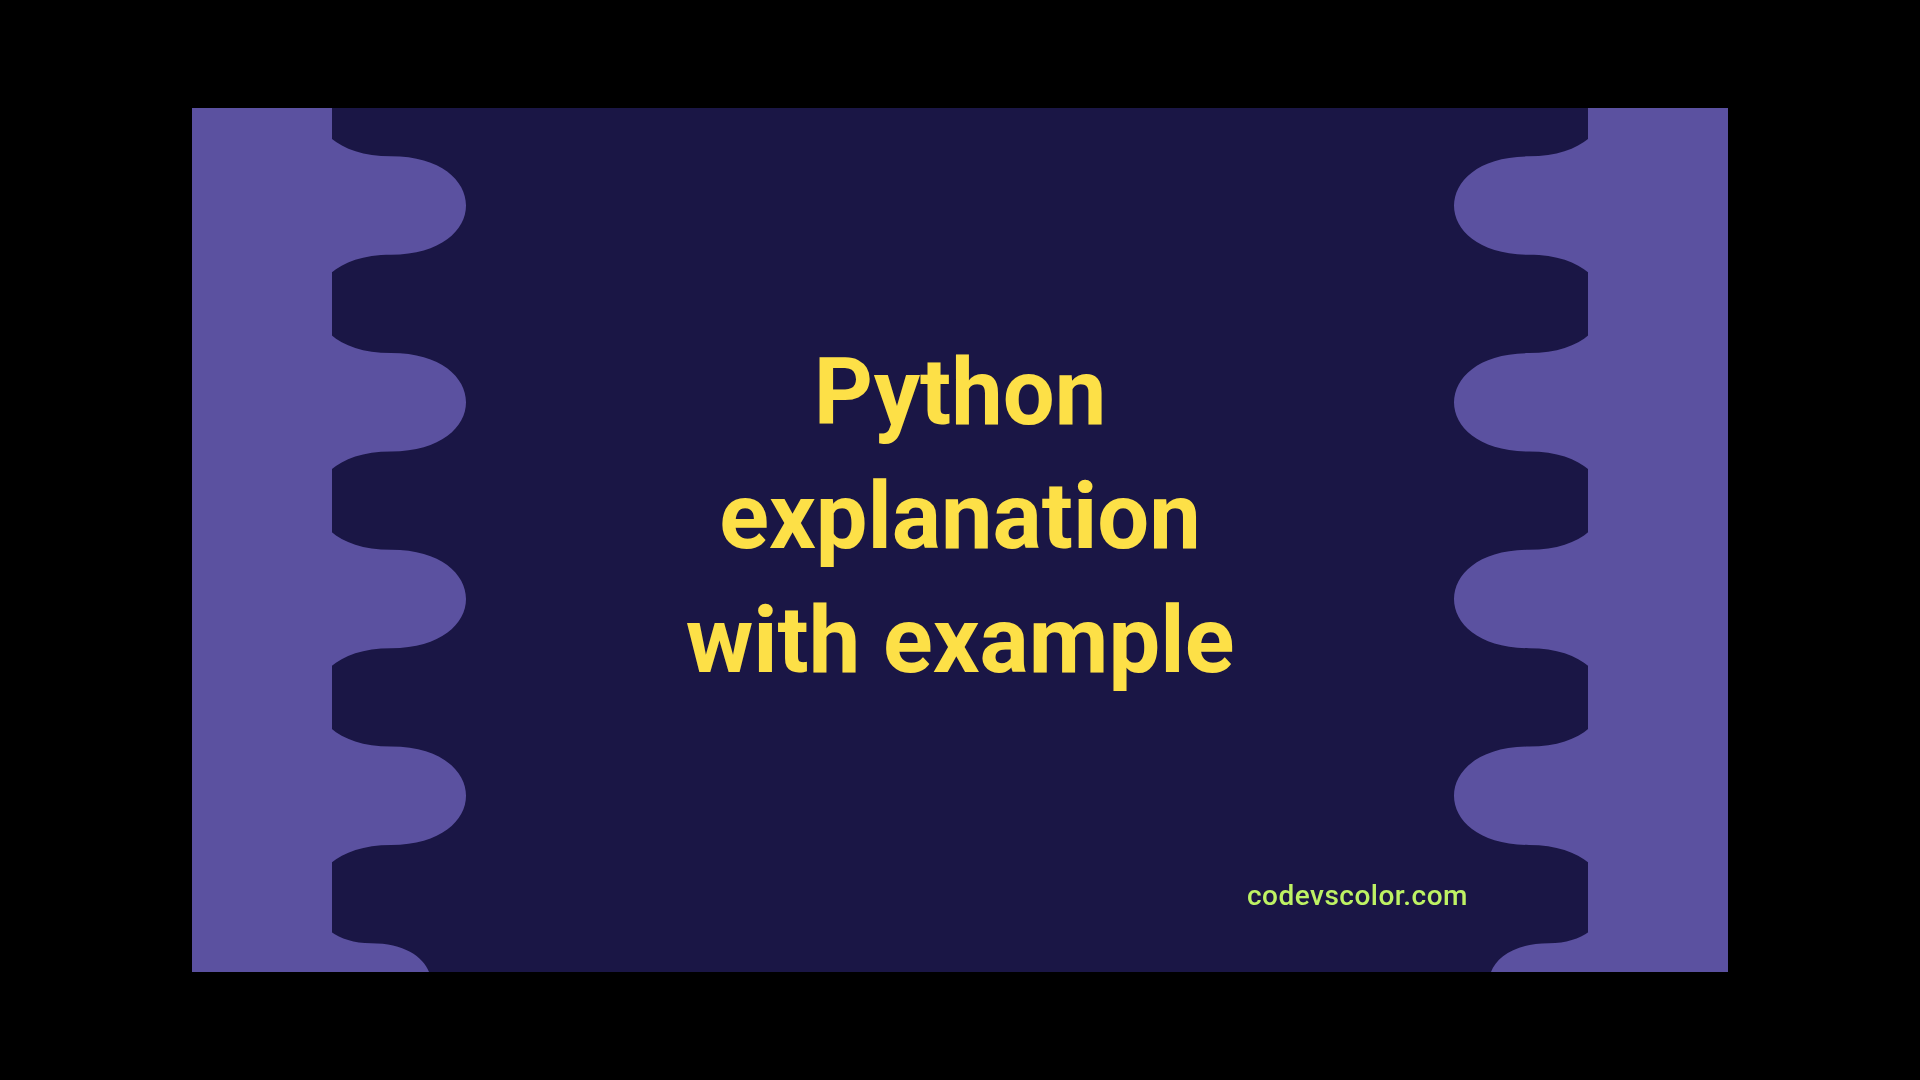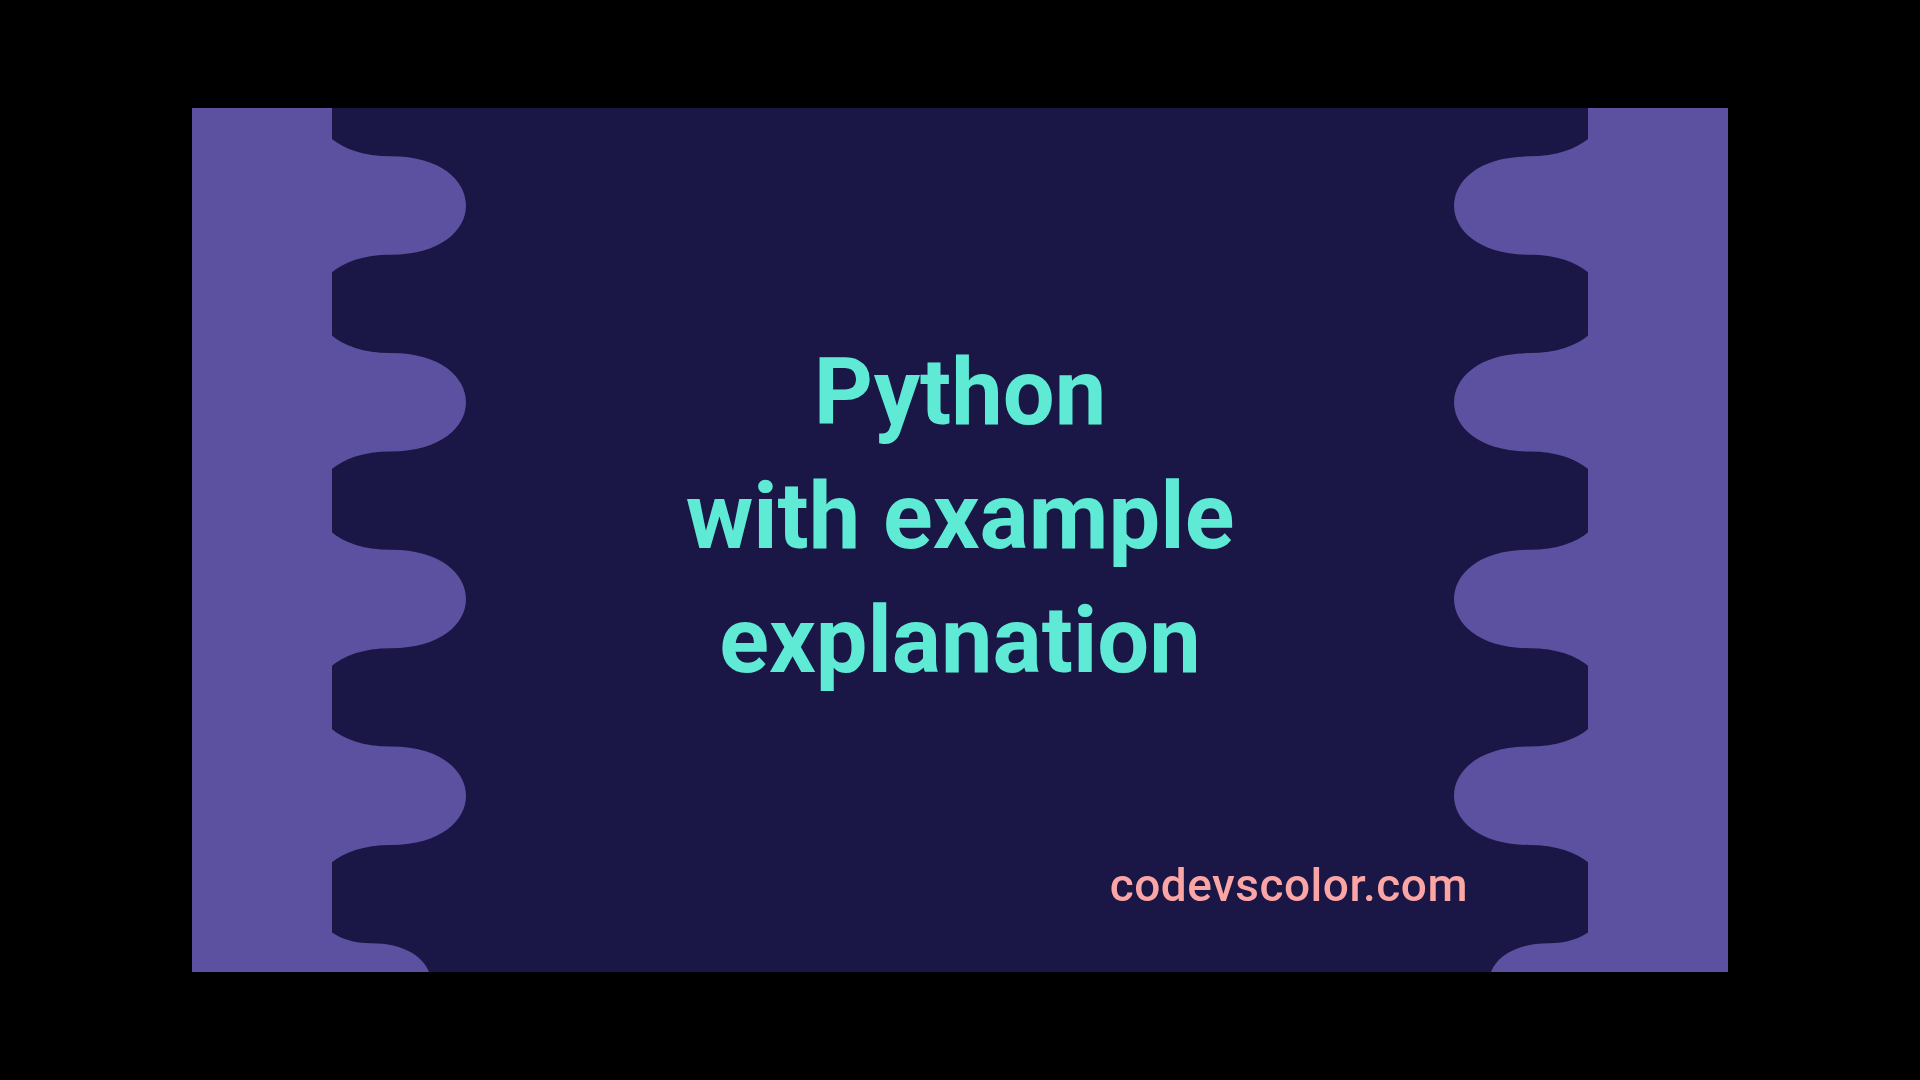--- a/index.html
+++ b/index.html
@@ -45,32 +45,32 @@
       top: 0;
       height: 100%;
       width: 220px;
     }
     .title {
       position: absolute;
       top: 50%;
       left: 50%;
       transform: translate(-50%, -56%);
       text-align: center;
-      color: #5eead4;
+      color: #fde047;
       font-weight: 700;
       font-size: 92px;
       line-height: 1.35;
       white-space: nowrap;
     }
     .watermark {
       position: absolute;
       right: 260px;
       bottom: 60px;
-      color: #fca5a5;
-      font-size: 46px;
+      color: #bef264;
+      font-size: 28px;
       font-weight: 500;
       letter-spacing: 0.5px;
       margin-top: 44px;
     }
   </style>
 </head>
 <body>
 
 <div class="canvas">
   <div class="blob">
@@ -101,18 +101,18 @@
         C60,400 60,300 160,300
         C260,300 260,200 160,200
         C60,200 60,100 160,100
         C260,100 260,0 180,0
         Z"></path>
     </svg>
   </div>
 
   <div class="title">
     <div>Python</div>
+    <div>explanation</div>
     <div>with example</div>
-    <div>explanation</div>
   </div>
 
   <div class="watermark">codevscolor.com</div>
 </div>
 
 </body></html>

